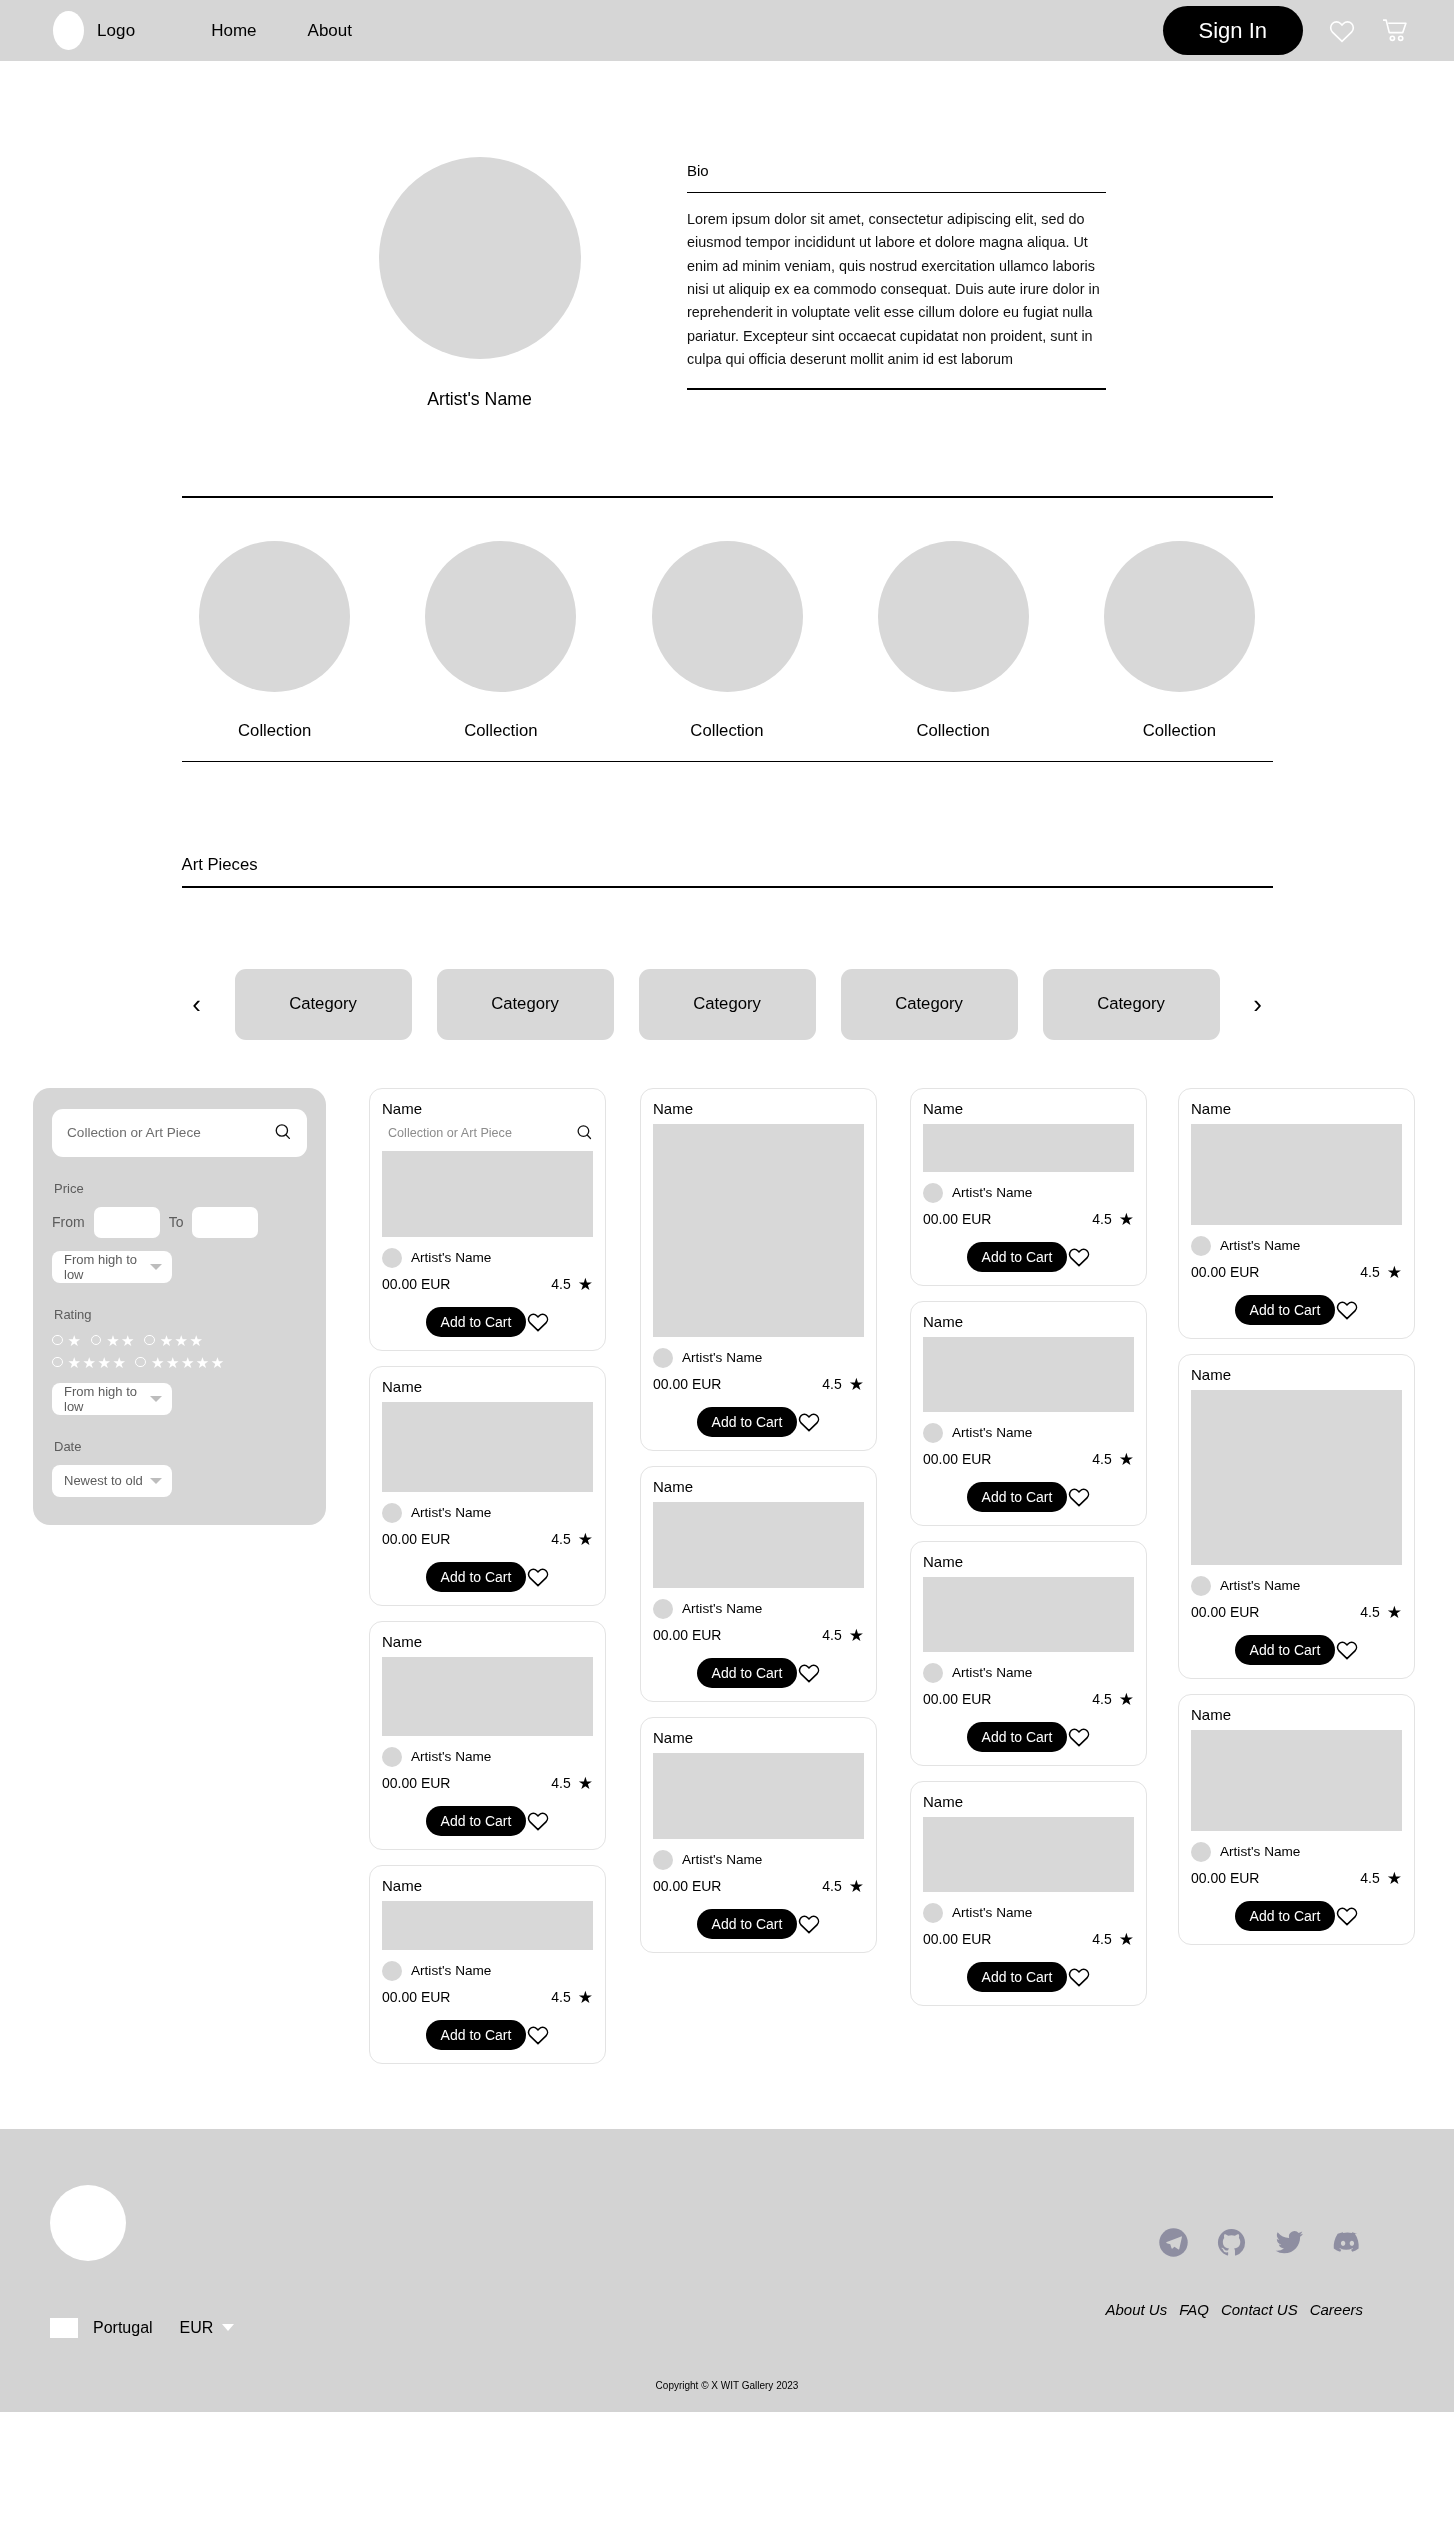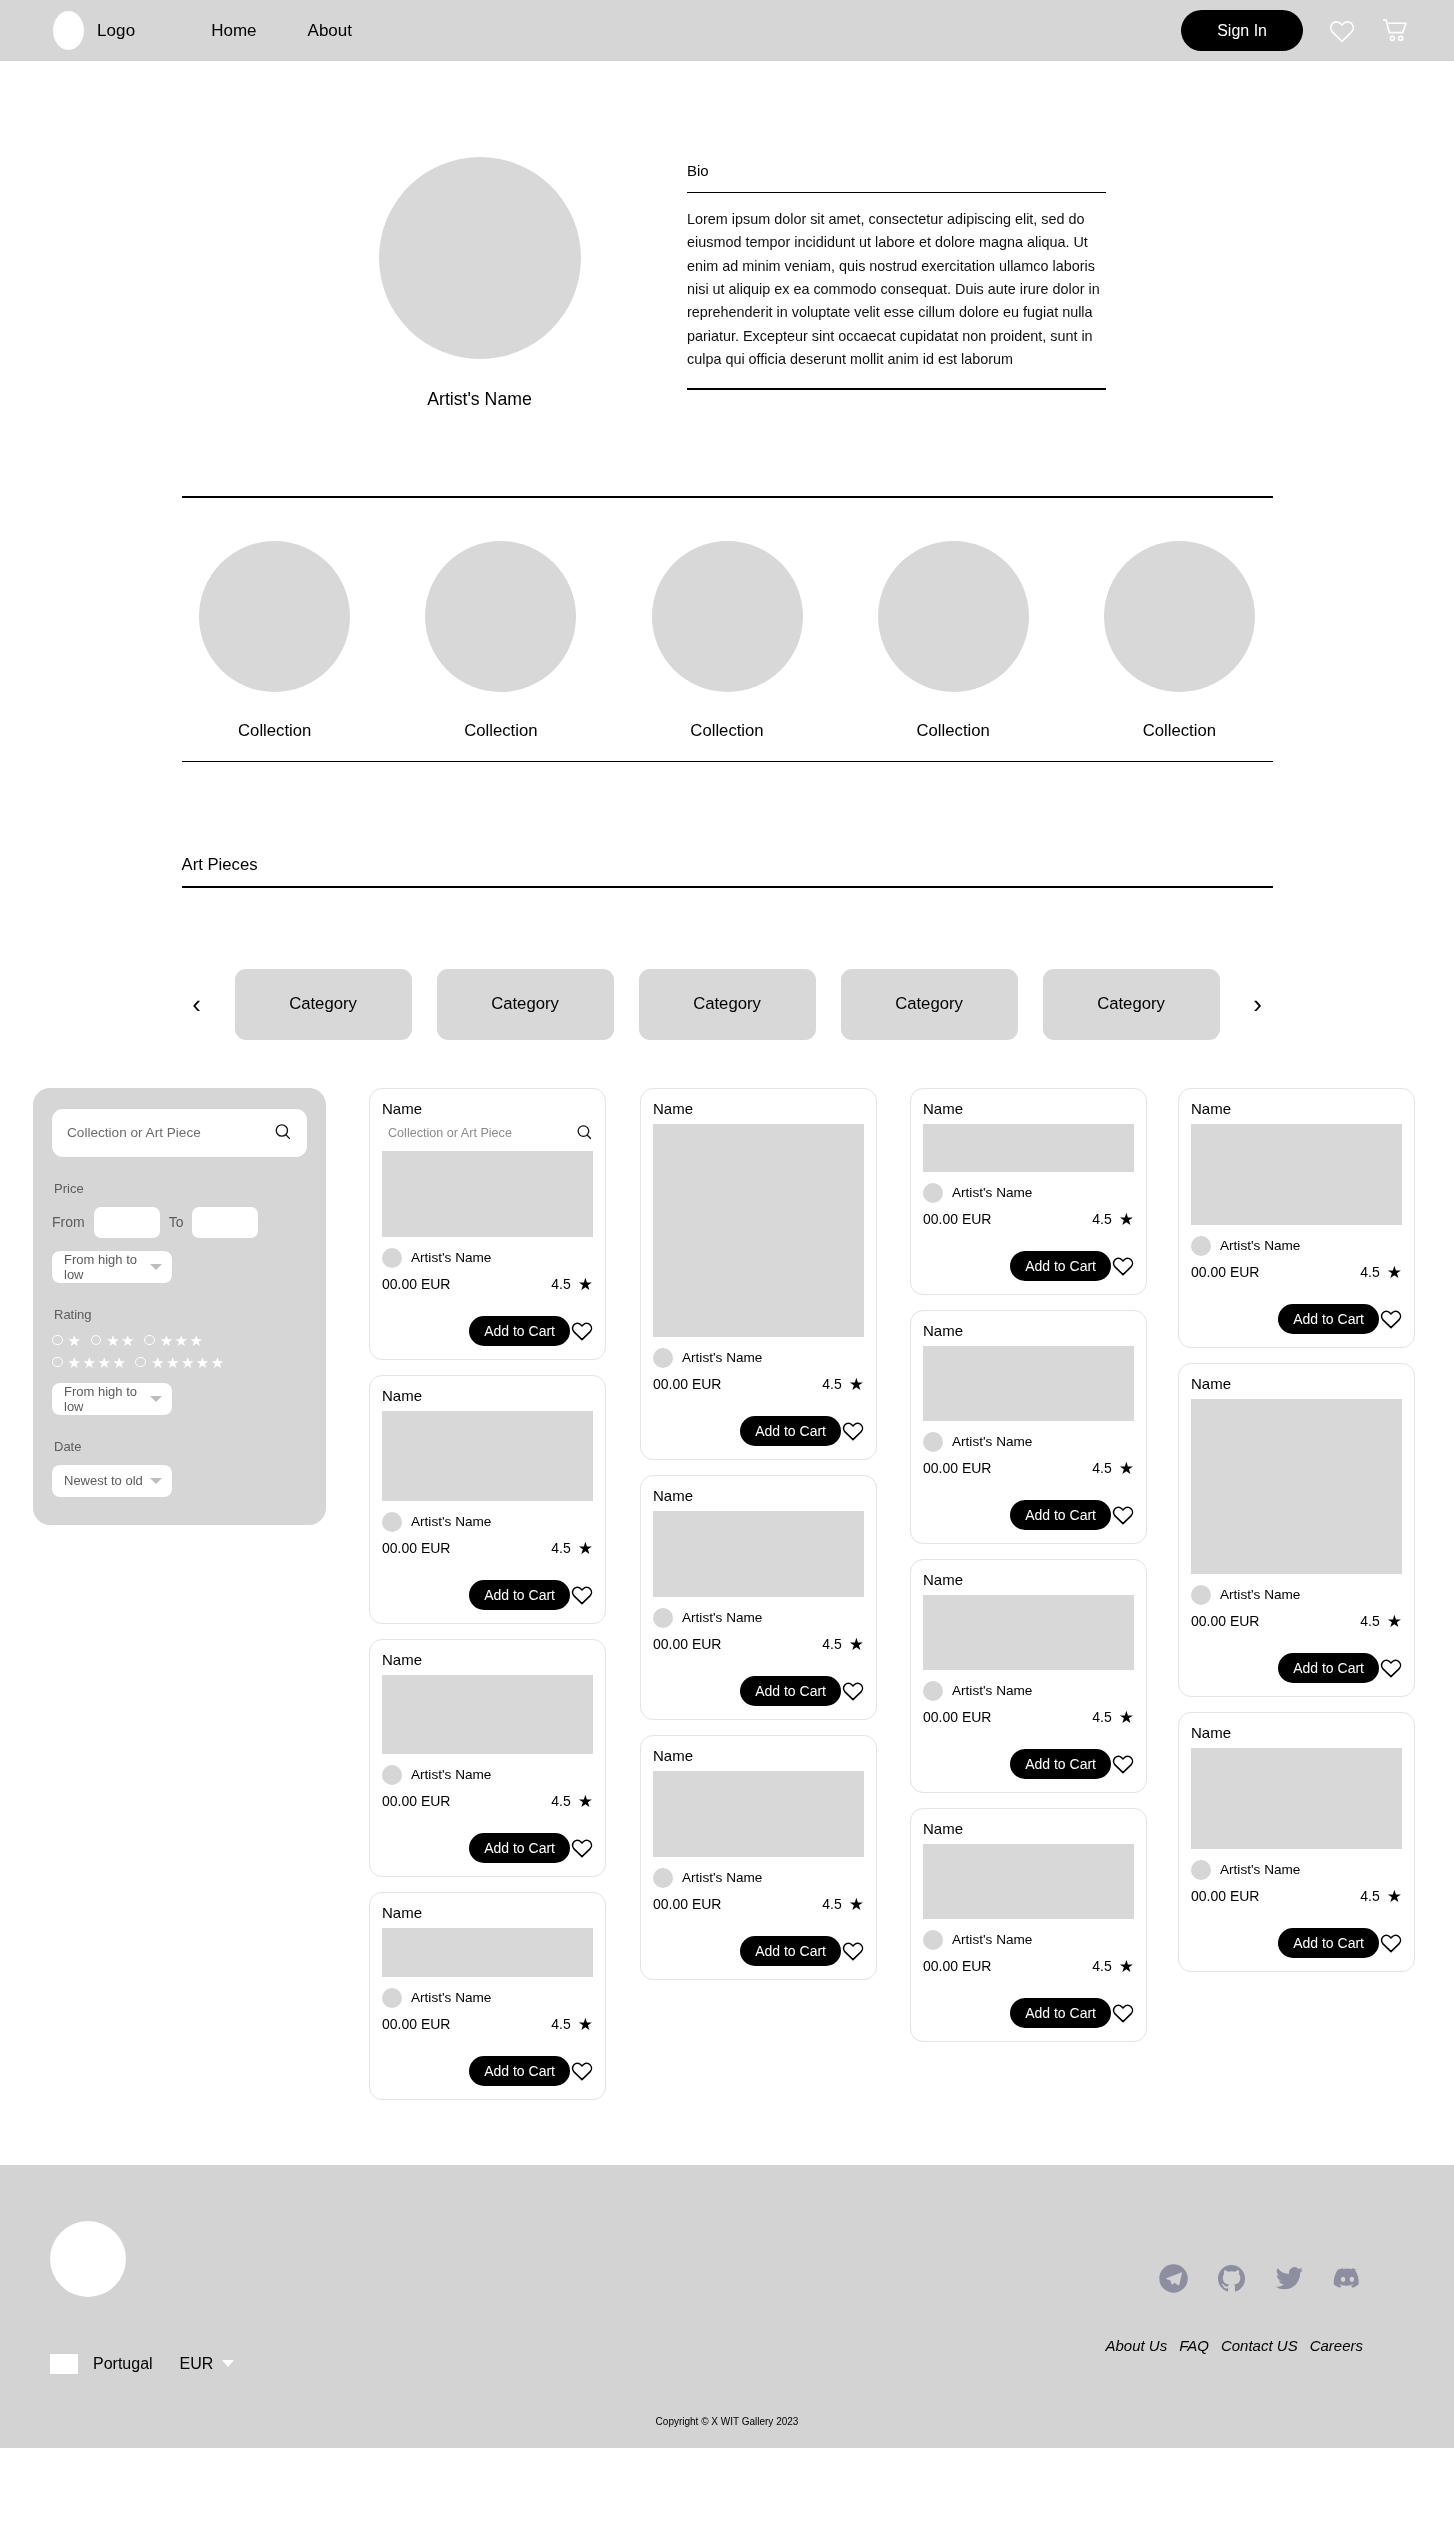--- a/index.html
+++ b/index.html
@@ -19,21 +19,21 @@
     height:61px;width:1454px;background:#d6d6d6;
     display:flex;align-items:center;padding:0 45px 0 53px;
   }
   .logo-dot{width:31px;height:39px;border-radius:50%;background:#fff;flex:0 0 auto;}
   .logo-text{font-size:17px;margin-left:13px;letter-spacing:0.1px;}
   .nav-links{display:flex;gap:51px;margin-left:76px;}
   .nav-link{font-size:17px;cursor:pointer;}
   .header-right{margin-left:auto;display:flex;align-items:center;gap:25px;}
   .signin-btn{
     background:#000;color:#fff;border-radius:40px;
-    padding:11.6px 36px;font-size:16px;border:none;cursor:pointer;
+    padding:11.6px 36px;font-size:22px;border:none;cursor:pointer;
     font-family:inherit;
   }
   .icon-btn{width:28px;height:28px;cursor:pointer;display:flex;align-items:center;justify-content:center;}
 
   
   .profile{
     display:flex;justify-content:center;gap:76px;
     padding:96px 0 0 0;align-items:flex-start;
   }
   .avatar-col{display:flex;flex-direction:column;align-items:center;width:263px;}
@@ -130,21 +130,21 @@
   .mini-avatar{width:20px;height:20px;border-radius:50%;background:#d6d6d6;flex:0 0 auto;}
   .card-artist-name{font-size:13.6px;}
   .card-price-row{
     display:flex;align-items:center;justify-content:space-between;margin-top:8px;
   }
   .card-price{font-size:14px;}
   .card-rating{display:flex;align-items:center;gap:7px;}
   .card-rating-val{font-size:14px;}
   .star-blk{font-size:17px;line-height:1;color:#000;}
   .card-actions{
-    display:flex;align-items:center;justify-content:flex-end;margin-top:23px;
+    display:flex;align-items:center;justify-content:center;margin-top:14px;
   }
   .cart-btn{
     background:#000;color:#fff;border:none;border-radius:20px;
     padding:7px 15px;font-size:14px;font-family:inherit;cursor:pointer;
   }
   .heart-blk{width:23px;height:23px;cursor:pointer;display:flex;align-items:center;justify-content:center;}
 
   
   .footer{
     width:1454px;background:#d3d3d3;margin-top:50px;

